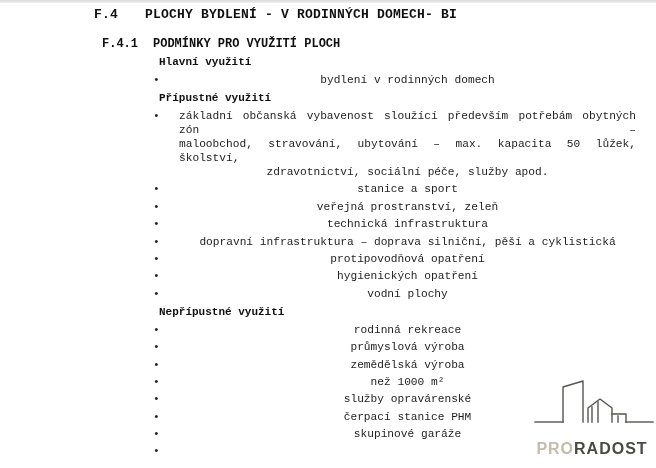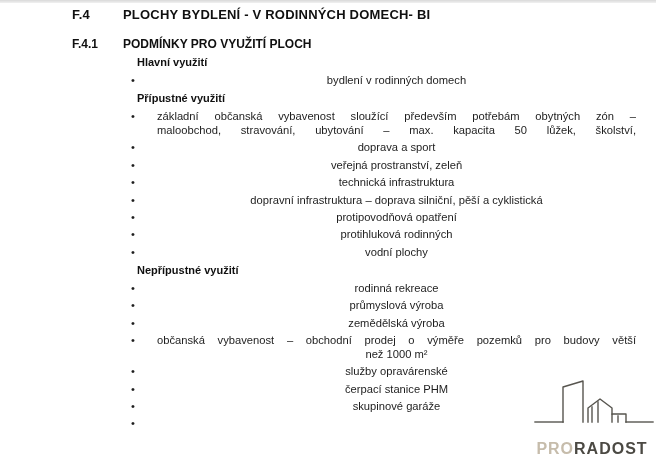--- a/index.html
+++ b/index.html
@@ -11,26 +11,27 @@
     position: relative;
     overflow: hidden;
   }
   .top-strip {
     position: absolute; top: 0; left: 0;
     width: 656px; height: 3px;
     background: linear-gradient(#d9d9d9, #f1f1f1);
   }
   .doc {
     position: absolute;
-    top: 8px; left: 72px; right: 20px;
+    top: 8px; left: 94px; right: 20px;
     z-index: 1;
+    font-family: Liberation Mono, monospace;
   }
   .hrow { display: flex; font-weight: bold; color: #101010; }
   .h1row { font-size: 13px; line-height: 14px; letter-spacing: 0.2px; }
-  .h2row { font-size: 12px; line-height: 14px; margin-top: 15px; }
+  .h2row { font-size: 12px; line-height: 14px; margin-top: 15px; margin-left: 8px; }
   .hrow .num { flex: 0 0 51px; }
   .section-body { margin-left: 51px; }
   .sub-title {
     font-size: 11px; line-height: 13px; font-weight: bold;
     color: #101010; margin: 5px 0 4px 0; padding-left: 14px;
   }
   ul.bullets { list-style: none; margin: 0; padding: 0; }
   ul.bullets li {
     position: relative;
     padding-left: 34px;
@@ -109,44 +110,45 @@
         <div class="bline">bydlení v rodinných domech</div>
       </li>
     </ul>
 
     <div class="sub-title">Přípustné využití</div>
     <ul class="bullets">
       <li>
         <span class="glyph">•</span>
         <div class="bline j">základní občanská vybavenost sloužící především potřebám obytných zón –</div>
         <div class="bline j">maloobchod, stravování, ubytování – max. kapacita 50 lůžek, školství,</div>
+        <div class="bline">zdravotnictví, sociální péče, služby apod.</div>
       </li>
       <li>
         <span class="glyph">•</span>
-        <div class="bline">doprava a sport</div>
+        <div class="bline">stanice a sport</div>
       </li>
       <li>
         <span class="glyph">•</span>
         <div class="bline">veřejná prostranství, zeleň</div>
       </li>
       <li>
         <span class="glyph">•</span>
         <div class="bline">technická infrastruktura</div>
       </li>
       <li>
         <span class="glyph">•</span>
         <div class="bline">dopravní infrastruktura – doprava silniční, pěší a cyklistická</div>
       </li>
       <li>
         <span class="glyph">•</span>
         <div class="bline">protipovodňová opatření</div>
       </li>
       <li>
         <span class="glyph">•</span>
-        <div class="bline">protihluková rodinných</div>
+        <div class="bline">hygienických opatření</div>
       </li>
       <li>
         <span class="glyph">•</span>
         <div class="bline">vodní plochy</div>
       </li>
     </ul>
 
     <div class="sub-title">Nepřípustné využití</div>
     <ul class="bullets">
       <li>
@@ -156,21 +158,20 @@
       <li>
         <span class="glyph">•</span>
         <div class="bline">průmyslová výroba</div>
       </li>
       <li>
         <span class="glyph">•</span>
         <div class="bline">zemědělská výroba</div>
       </li>
       <li>
         <span class="glyph">•</span>
-        <div class="bline j">občanská vybavenost – obchodní prodej o výměře pozemků pro budovy větší</div>
         <div class="bline">než 1000 m²</div>
       </li>
       <li>
         <span class="glyph">•</span>
         <div class="bline">služby opravárenské</div>
       </li>
       <li>
         <span class="glyph">•</span>
         <div class="bline">čerpací stanice PHM</div>
       </li>

